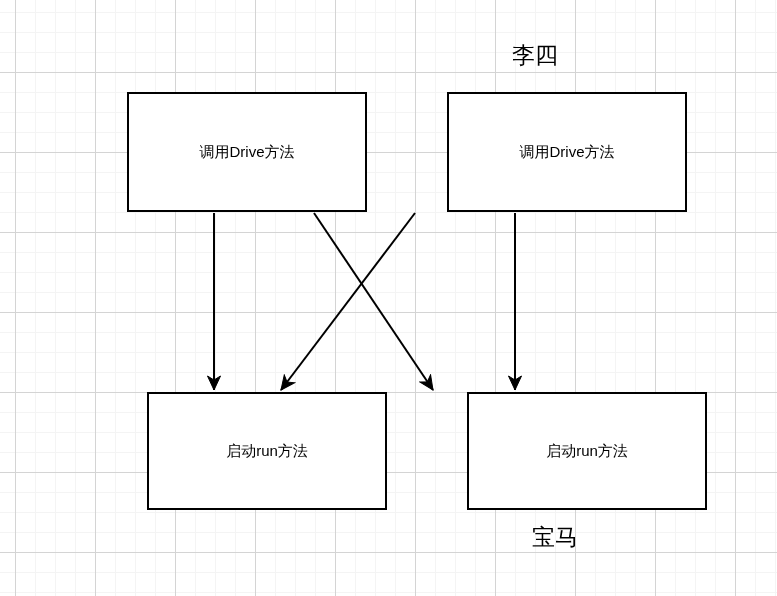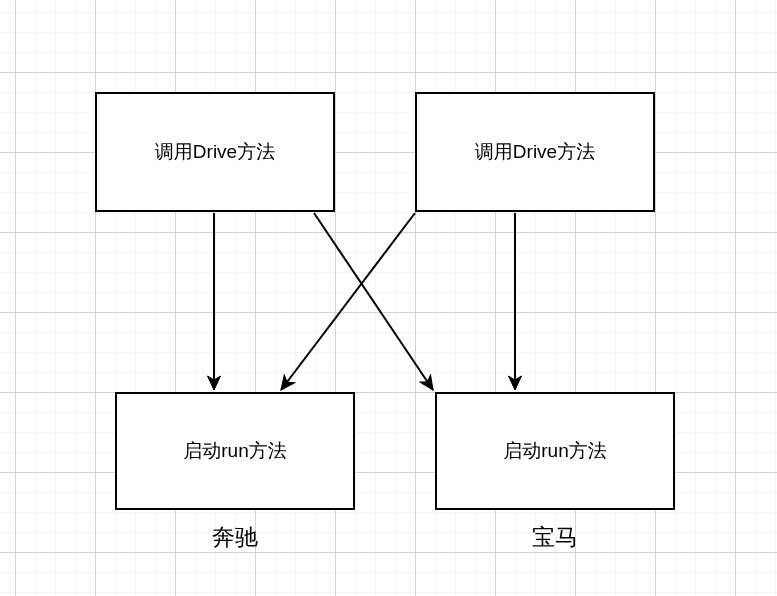--- a/index.html
+++ b/index.html
@@ -29,23 +29,24 @@
     height: 596px;
   }
   .node {
     position: absolute;
     box-sizing: border-box;
     border: 2px solid var(--stroke, #000000);
     background: var(--background, #ffffff);
     display: flex;
     align-items: center;
     justify-content: center;
-    font-size: 19px;
+    font-size: 15px;
     color: var(--stroke, #000000);
     white-space: nowrap;
+    margin-left: 32px;
   }
   .node-a { left: 95px;  top: 92px;  width: 240px; height: 120px; }
   .node-b { left: 415px; top: 92px;  width: 240px; height: 120px; }
   .node-c { left: 115px; top: 392px; width: 240px; height: 118px; }
   .node-d { left: 435px; top: 392px; width: 240px; height: 118px; }
   .float-label {
     position: absolute;
     width: 240px;
     height: 28px;
     display: flex;
@@ -75,22 +76,22 @@
       <marker id="arrowhead" markerUnits="userSpaceOnUse" markerWidth="18" markerHeight="18" refX="15" refY="9" orient="auto">
         <path d="M1,2.5 L15,9 L1,15.5 L5,9 Z" fill="#000000" stroke="#000000" stroke-width="1"></path>
       </marker>
     </defs>
     <line class="edge" x1="214" y1="213" x2="214" y2="390" marker-end="url(#arrowhead)"></line>
     <line class="edge" x1="314" y1="213" x2="433" y2="390" marker-end="url(#arrowhead)"></line>
     <line class="edge" x1="415" y1="213" x2="281" y2="390" marker-end="url(#arrowhead)"></line>
     <line class="edge" x1="515" y1="213" x2="515" y2="390" marker-end="url(#arrowhead)"></line>
   </svg>
 
+  <div class="float-label label-lisi">李四</div>
 
   <div class="node node-a">调用Drive方法</div>
   <div class="node node-b">调用Drive方法</div>
   <div class="node node-c">启动run方法</div>
   <div class="node node-d">启动run方法</div>
 
-  <div class="float-label label-benz">奔驰</div>
   <div class="float-label label-bmw">宝马</div>
 
 </div>
 
 </body></html>

